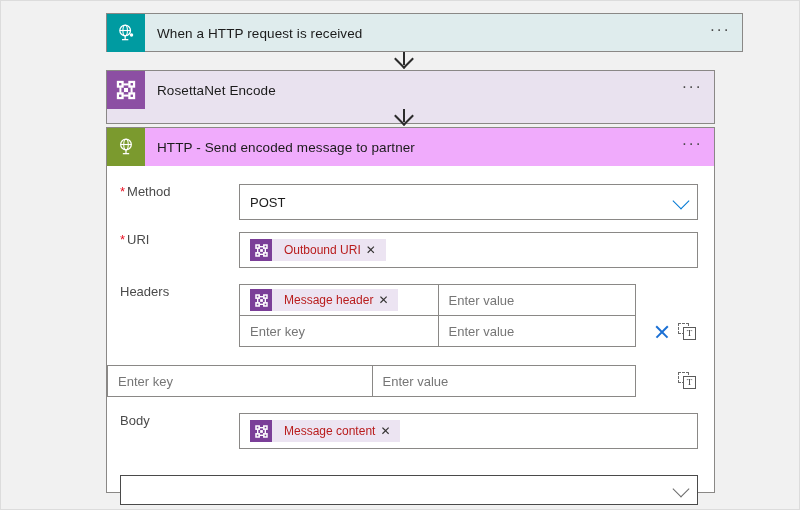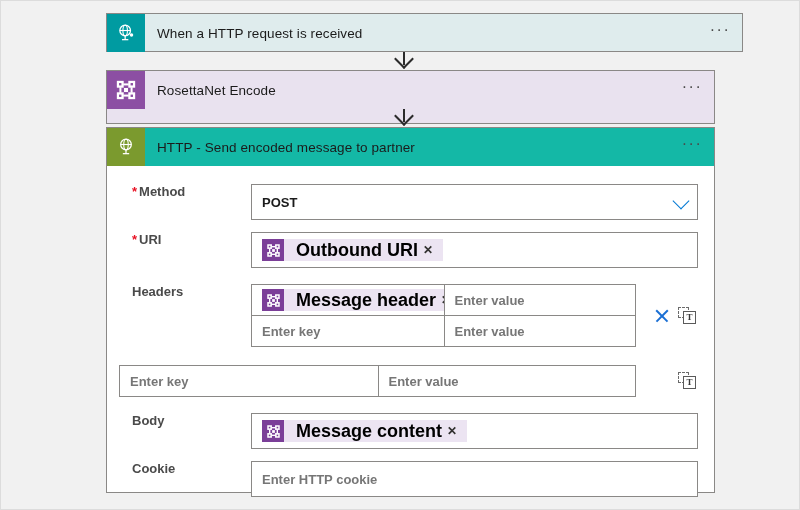--- a/index.html
+++ b/index.html
@@ -86,21 +86,21 @@
   #rosettanet-card .card-icon { background: #8c4fa3; }
 
   
   #http-card {
     left: 105px;
     top: 126px;
     width: 609px;
     height: 366px;
     background: #ffffff;
   }
-  #http-card .card-head { background: #14b8a6; text-align: right; }
+  #http-card .card-head { background: #f0abfc; text-align: right; }
   #http-card .card-icon { background: #7b9a2e; }
 
   
   .arrow {
     position: absolute;
     left: 402px;
     width: 2px;
     background: #2b2b2b;
   }
   .arrow::after {
@@ -118,22 +118,21 @@
   #arrow-1 { top: 51px;  height: 13px; }
   #arrow-2 { top: 108px; height: 13px; }
 
   
   .form {
     padding: 0;
   }
   .row {
     display: flex;
     align-items: flex-start;
-    padding: 0 16px 0 12px;
-    font-weight: bold;
+    padding: 0 16px 0 0;
   }
   .row-label {
     width: 132px;
     min-width: 132px;
     padding-left: 13px;
     box-sizing: border-box;
     font-size: 13px;
     color: #4a4a4a;
     line-height: 16px;
   }
@@ -188,22 +187,22 @@
   .chip-ico {
     width: 22px;
     height: 22px;
     min-width: 22px;
     background: #7b3f98;
     display: flex;
     align-items: center;
     justify-content: center;
   }
   .chip-txt {
-    font-size: 18px;
-    color: #000000;
+    font-size: 12px;
+    color: #b91c1c;
     padding: 0 5px 0 12px;
     white-space: nowrap;
   }
   .chip-x {
     font-size: 12px;
     color: #323130;
     padding-right: 10px;
     cursor: pointer;
     line-height: 1;
   }
@@ -416,21 +415,21 @@
             </span>
           </div>
         </div>
       </div>
 
       <div class="sp-16"></div>
 
       <div class="row">
         <div class="row-label">Headers</div>
         <div class="row-ctrl">
-          <div style="display:flex;align-items:center;">
+          <div style="display:flex;align-items:flex-end;">
             <div class="kvgrid" style="flex:1;">
               <div class="kvrow">
                 <div class="kvcell">
                   <span class="chip">
                     <span class="chip-ico">
                       <svg width="15" height="15" viewBox="0 0 24 24" aria-hidden="true">
                         <rect x="2" y="2" width="7.5" height="7.5" fill="#ffffff"></rect>
                         <rect x="14.5" y="2" width="7.5" height="7.5" fill="#ffffff"></rect>
                         <rect x="2" y="14.5" width="7.5" height="7.5" fill="#ffffff"></rect>
                         <rect x="14.5" y="14.5" width="7.5" height="7.5" fill="#ffffff"></rect>
@@ -524,28 +523,20 @@
               </span>
               <span class="chip-txt">Message content</span>
               <span class="chip-x">✕</span>
             </span>
           </div>
         </div>
       </div>
 
       <div class="sp-12"></div>
 
-      <div class="row">
-        <div class="row-label">Cookie</div>
-        <div class="row-ctrl">
-          <div class="tbox">
-            <span class="ph">Enter HTTP cookie</span>
-          </div>
-        </div>
-      </div>
 
       <div class="sp-14"></div>
 
       <div class="addparam">
         <span class="chev gray"></span>
       </div>
 
     </div>
   </div>
 

